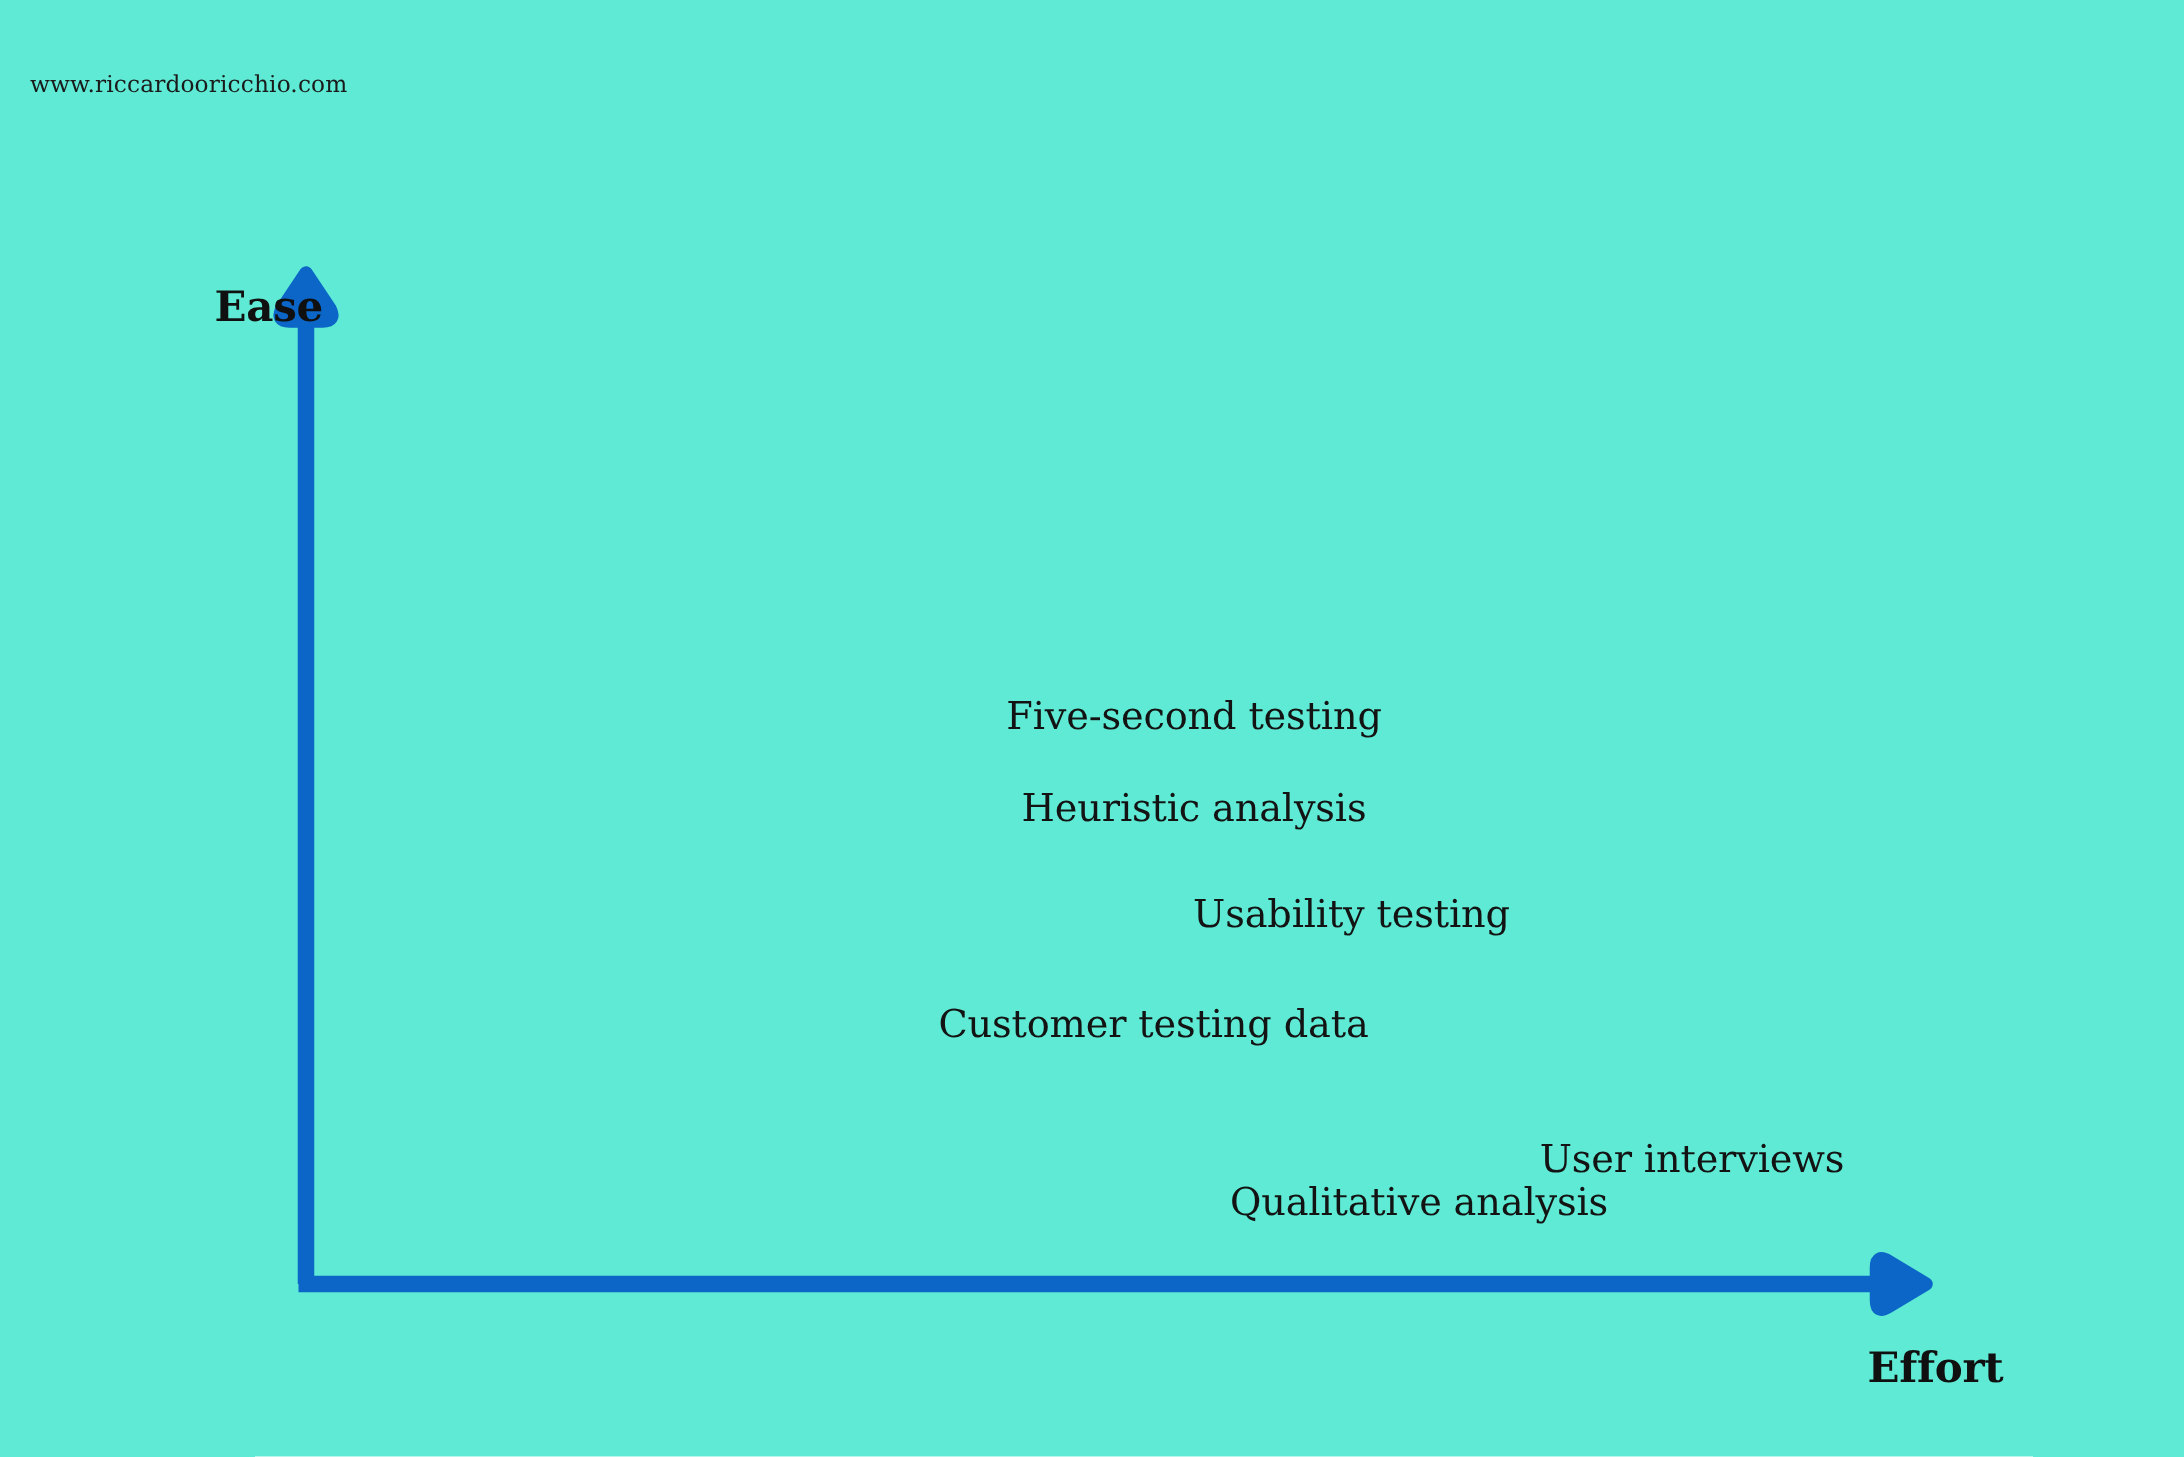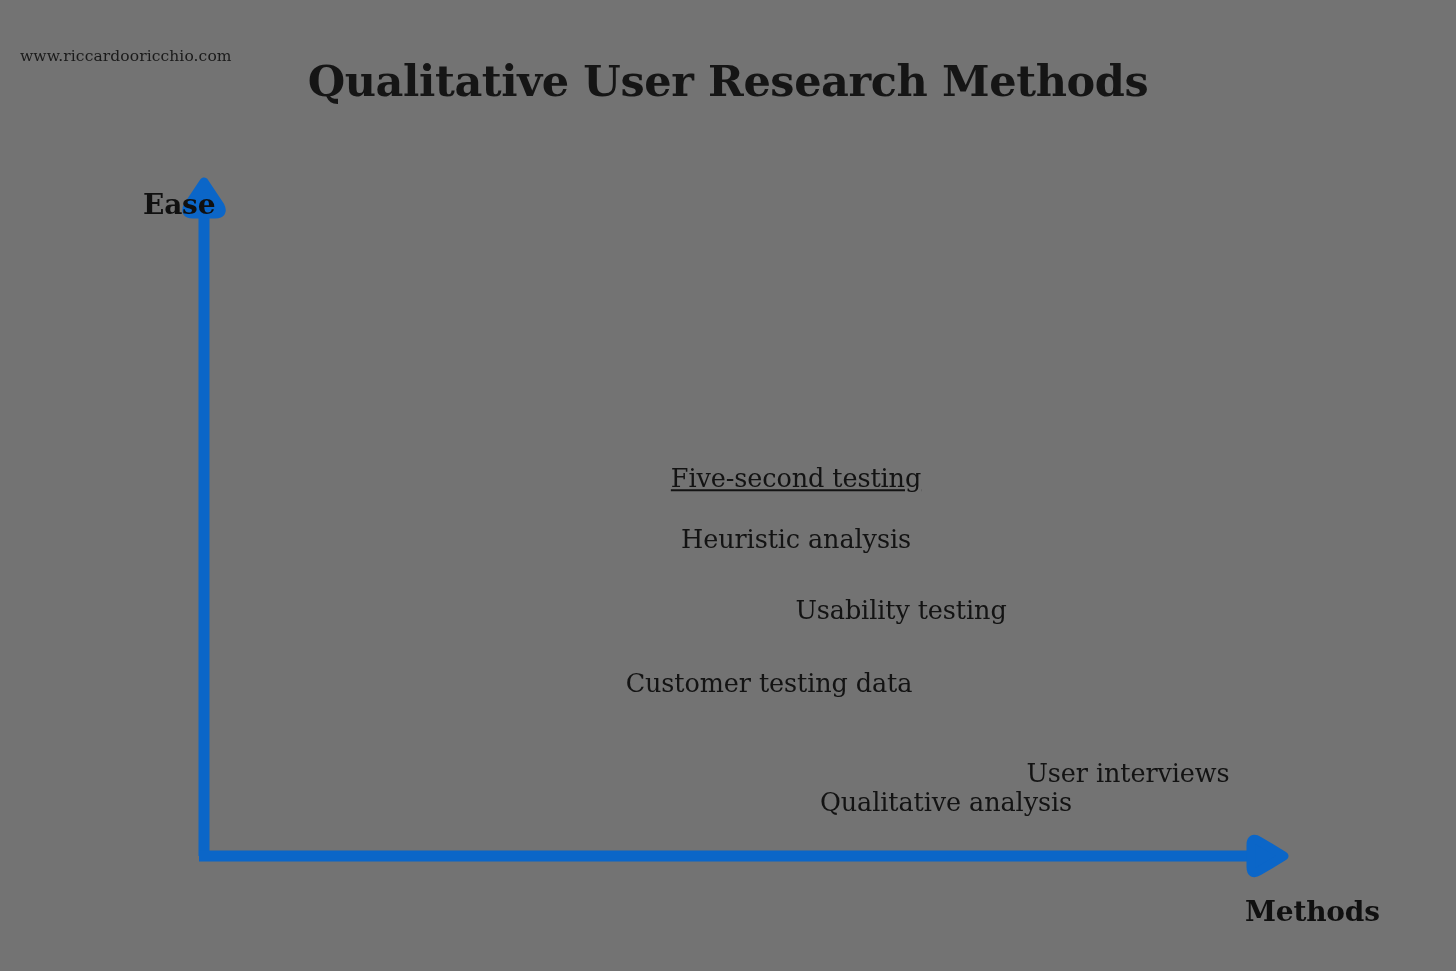--- a/index.html
+++ b/index.html
@@ -86,25 +86,24 @@
     font-weight: normal;
     color: #131313;
     white-space: nowrap;
     letter-spacing: -0.1px;
     line-height: 1;
   }
 </style>
 </head>
 <body>
 
-<div id="canvas" style="background: #737373;">
+<div id="canvas" style="background: #5eead4;">
 
   <div id="watermark">www.riccardooricchio.com</div>
 
-  <div id="chart-title">Qualitative User Research Methods</div>
 
   <svg id="axes-svg" viewBox="0 0 1456 971">
 
     <line x1="204" y1="856" x2="204" y2="214" stroke="#0b66c8" stroke-width="11" stroke-linecap="butt"></line>
 
     <line x1="199" y1="856" x2="1258" y2="856" stroke="#0b66c8" stroke-width="11" stroke-linecap="butt"></line>
 
     <path d="M 204 182
              L 220 206
              Q 224 214 215 214
@@ -115,24 +114,24 @@
     <path d="M 1284 856
              L 1259 871
              Q 1251 876 1251 867
              L 1251 845
              Q 1251 836 1259 841
              Z" fill="#0b66c8" stroke="#0b66c8" stroke-width="9" stroke-linejoin="round"></path>
   </svg>
 
   <div class="axis-caption" id="ease-label">Ease</div>
 
-  <div class="axis-caption" id="effort-label">Methods</div>
+  <div class="axis-caption" id="effort-label">Effort</div>
 
   <div id="points-layer">
-    <div class="method-label" style="left: 796px; top: 479px; text-decoration: underline;">Five-second testing</div>
+    <div class="method-label" style="left: 796px; top: 479px;">Five-second testing</div>
     <div class="method-label" style="left: 796px; top: 540px;">Heuristic analysis</div>
     <div class="method-label" style="left: 901px; top: 611px;">Usability testing</div>
     <div class="method-label" style="left: 769px; top: 684px;">Customer testing data</div>
     <div class="method-label" style="left: 1128px; top: 774px;">User interviews</div>
     <div class="method-label" style="left: 946px; top: 803px;">Qualitative analysis</div>
   </div>
 
 </div>
 
 </body></html>

